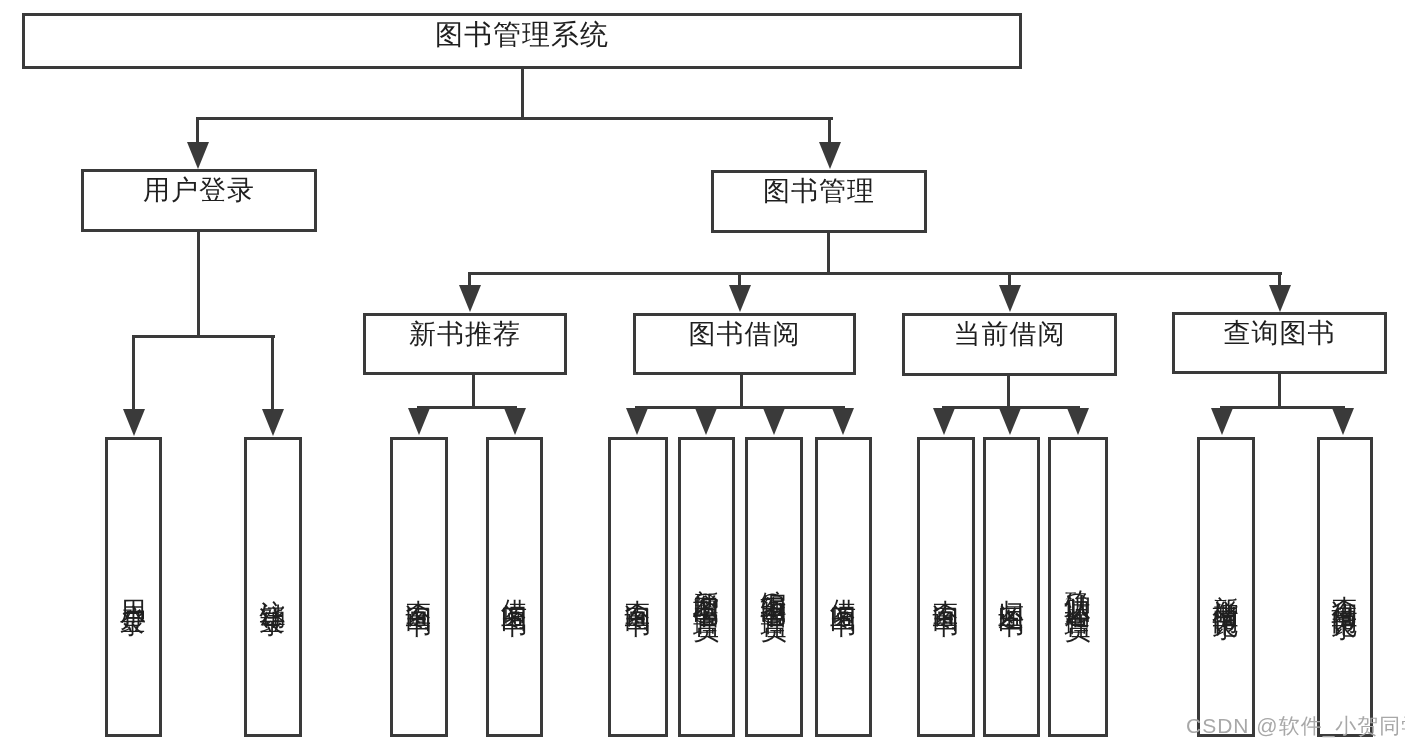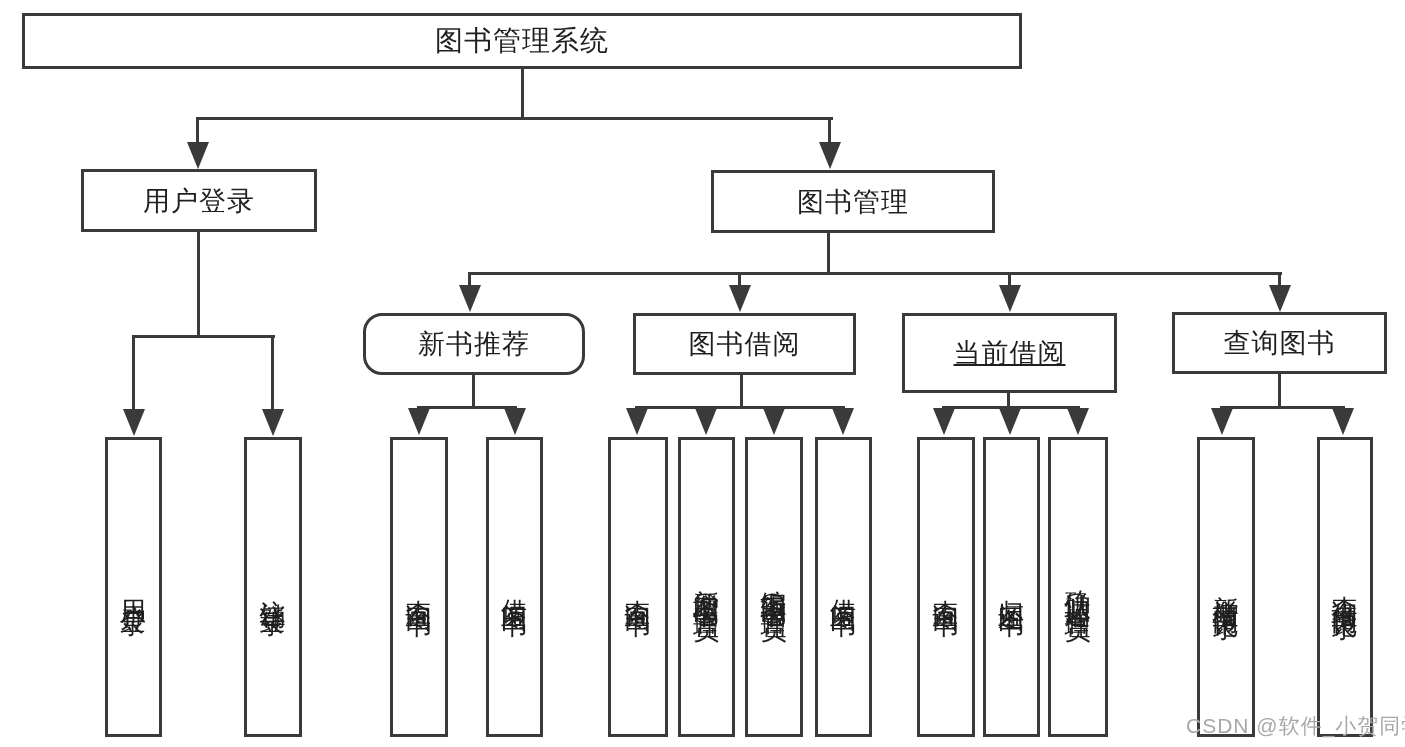--- a/index.html
+++ b/index.html
@@ -10,21 +10,21 @@
     height: 747px;
     background: var(--background, #ffffff);
     overflow: hidden;
   }
   .box {
     position: absolute;
     box-sizing: border-box;
     border: 3px solid var(--line, #3a3a3a);
     background: #ffffff;
     display: flex;
-    align-items: center;
+    align-items: flex-start;
     justify-content: center;
     color: var(--text, #1f1f1f);
     font-size: 27px;
     letter-spacing: 1px;
     white-space: nowrap;
     z-index: 2;
   }
   .box.root-box { font-size: 28px; }
   .leaf {
     position: absolute;
@@ -84,31 +84,31 @@
 
 <div class="canvas">
 
   <div class="box root-box" style="left:22px; top:13px; width:1000px; height:56px;">
     <span>图书管理系统</span>
   </div>
 
   <div class="box" style="left:81px; top:169px; width:236px; height:63px;">
     <span>用户登录</span>
   </div>
-  <div class="box" style="left:711px; top:170px; width:284px; height:63px;">
+  <div class="box" style="left:711px; top:170px; width:216px; height:63px;">
     <span>图书管理</span>
   </div>
 
-  <div class="box" style="left:363px; top:313px; width:222px; height:62px;border-radius:19px;">
+  <div class="box" style="left:363px; top:313px; width:204px; height:62px;">
     <span>新书推荐</span>
   </div>
   <div class="box" style="left:633px; top:313px; width:223px; height:62px;font-family:Liberation Serif, serif;">
     <span>图书借阅</span>
   </div>
-  <div class="box" style="left:902px; top:313px; width:215px; height:80px;text-decoration:underline;">
+  <div class="box" style="left:902px; top:313px; width:215px; height:63px;">
     <span>当前借阅</span>
   </div>
   <div class="box" style="left:1172px; top:312px; width:215px; height:62px;">
     <span>查询图书</span>
   </div>
 
   <div class="leaf" style="left:105px; width:57px;">
     <span class="vtext">用户登录</span>
   </div>
   <div class="leaf" style="left:244px; width:58px;">

